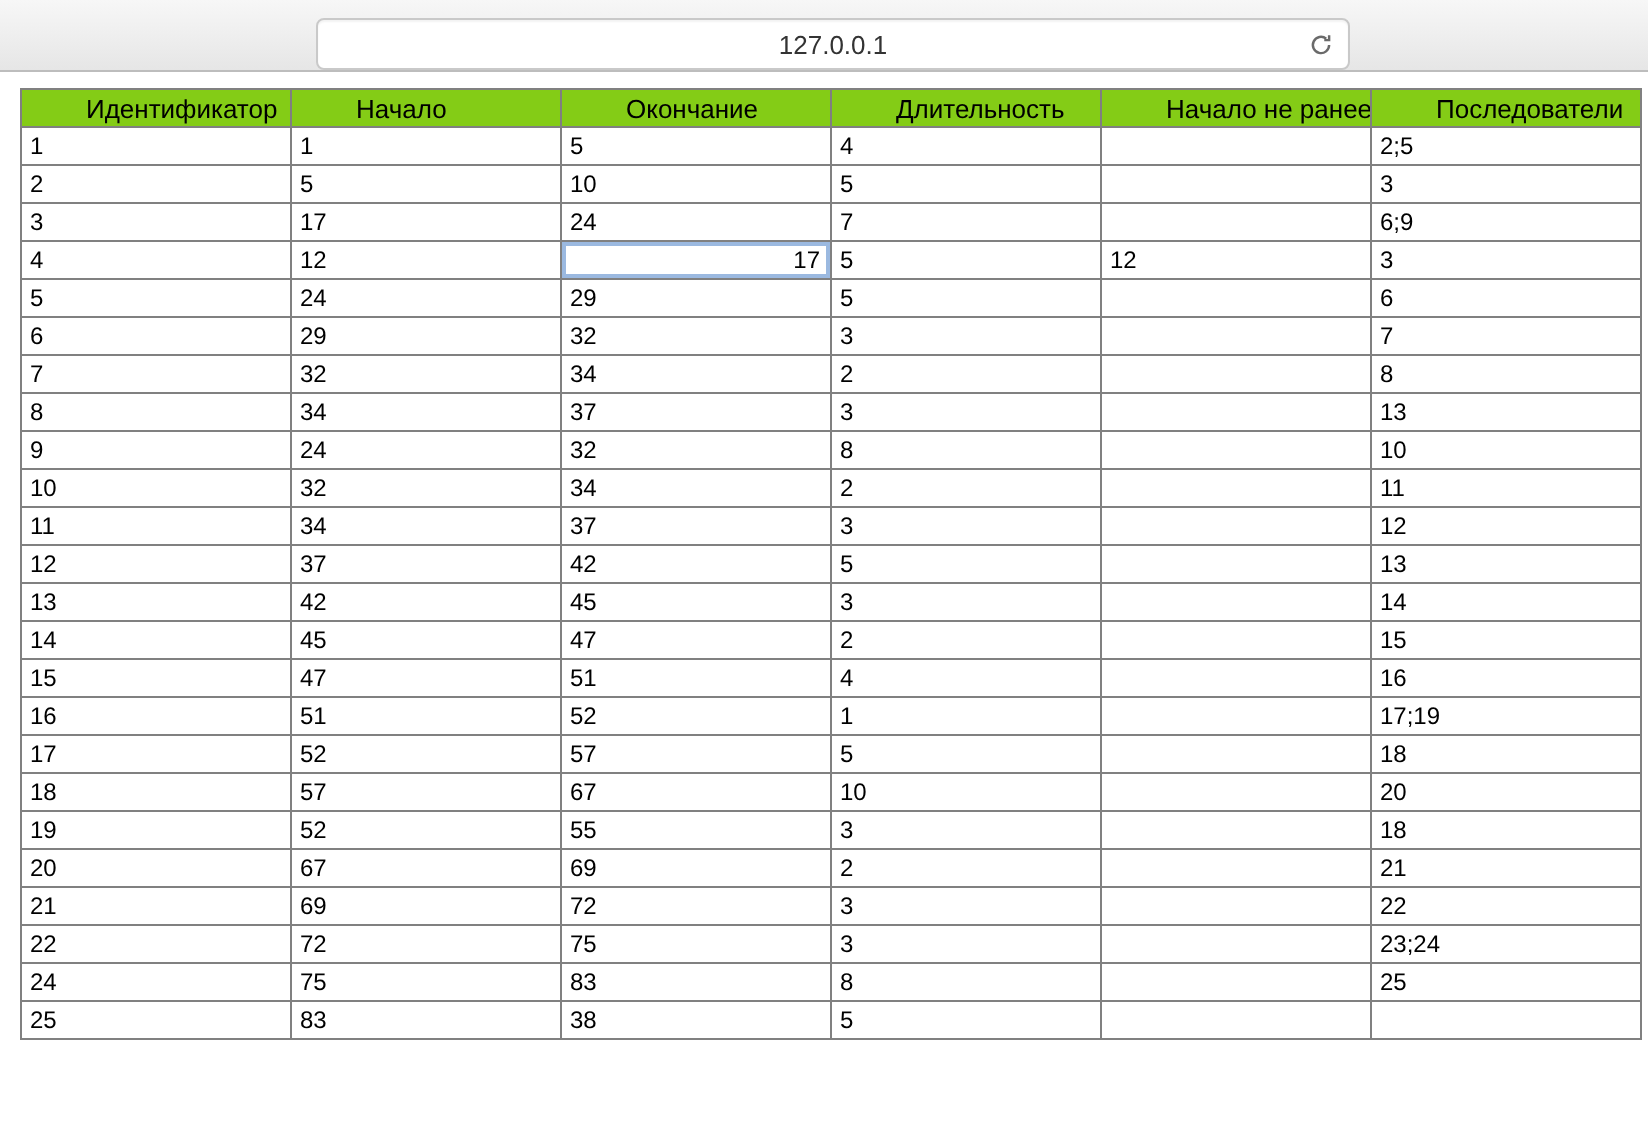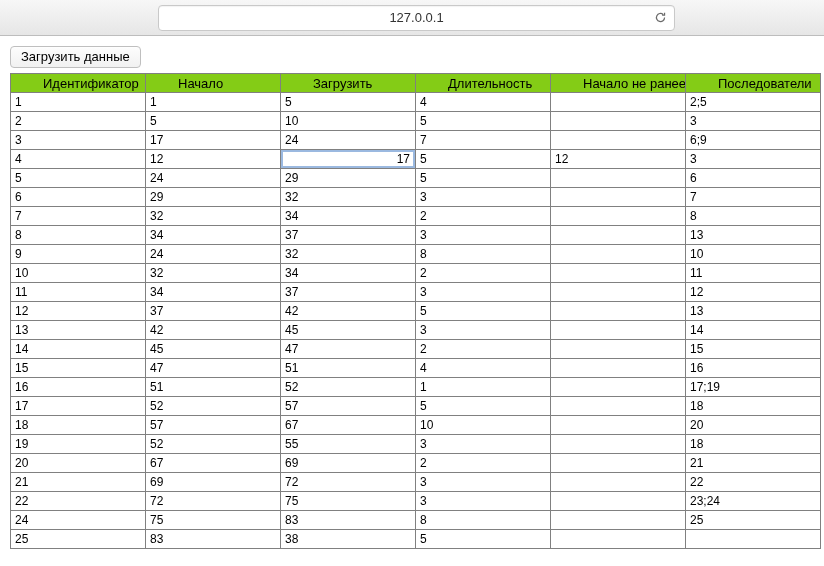--- a/index.html
+++ b/index.html
@@ -12,21 +12,21 @@
     color: #000;
     background: #fff;
     overflow: hidden;
   }
   
   .toolbar {
     height: 36px;
     background: linear-gradient(#f7f7f7, #e6e6e6);
     border-bottom: 1px solid #bdbdbd;
     display: flex;
-    align-items: center;
+    align-items: flex-end;
     padding: 0 8px;
     box-sizing: border-box;
   }
   .urlbar {
     flex: 0 0 515px;
     margin-left: 150px;
     height: 24px;
     background: #fff;
     border: 1px solid #c9c9c9;
     border-radius: 4px;
@@ -131,35 +131,34 @@
     <span class="addr">127.0.0.1</span>
     <span class="reload">
       <svg viewBox="0 0 16 16">
           <path d="M13 8a5 5 0 1 1-1.8-3.85M13 2v3h-3"></path>
         </svg>
     </span>
   </div>
 </div>
 
 <div class="content">
-  <button class="load-btn">Загрузить данные</button>
   <table>
     <colgroup>
       <col class="c-id">
         <col class="c-beg">
         <col class="c-end">
         <col class="c-dur">
         <col class="c-est">
         <col class="c-fol">
     </colgroup>
     <thead>
       <tr>
         <th>Идентификатор</th>
         <th>Начало</th>
-        <th>Загрузить</th>
+        <th>Окончание</th>
         <th>Длительность</th>
         <th>Начало не ранее</th>
         <th>Последователи</th>
       </tr>
     </thead>
     <tbody id="tbody">
         <tr>
           <td>1</td>
           <td>1</td>
           <td>5</td>

